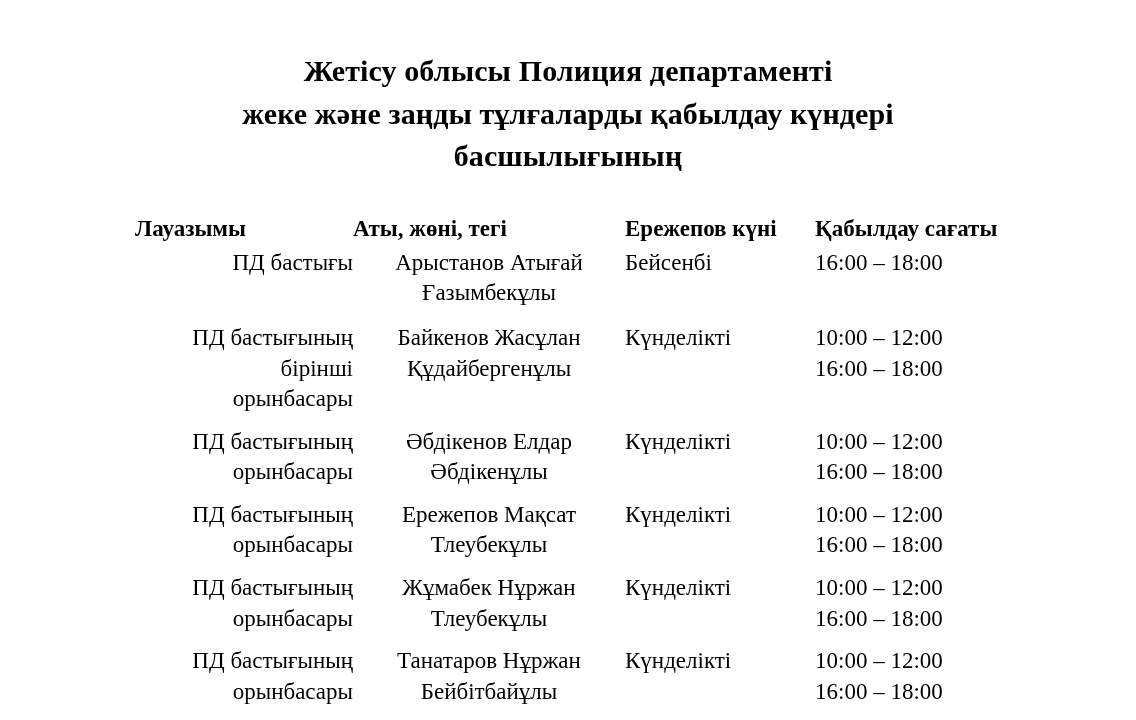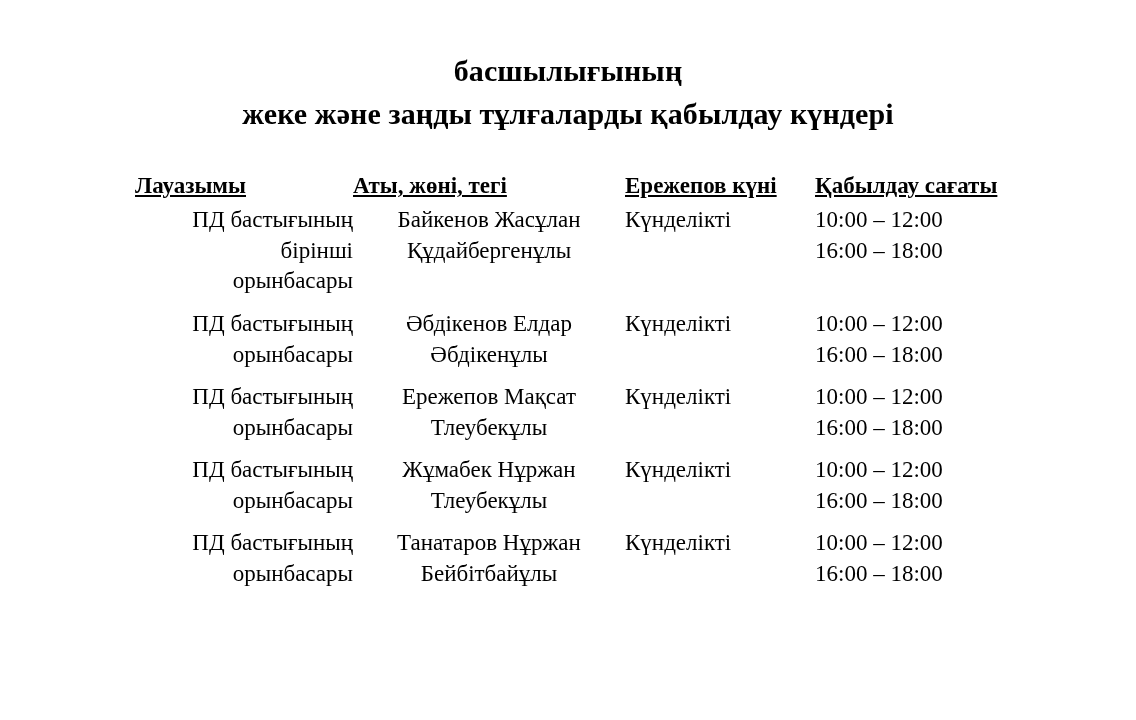--- a/index.html
+++ b/index.html
@@ -42,21 +42,20 @@
     width: 920px;
     table-layout: fixed;
   }
   table.schedule th {
     font-weight: bold;
     font-size: 23px;
     text-align: left;
     padding: 0 0 6px 0;
     vertical-align: bottom;
     white-space: nowrap;
-    text-decoration: underline;
   }
   table.schedule td {
     font-size: 23px;
     vertical-align: top;
     padding: 0;
     line-height: 1.33;
   }
   
   col.c-position { width: 218px; }
   col.c-name     { width: 272px; }
@@ -94,42 +93,56 @@
   .sub {
     display: block;
   }
 </style>
 </head>
 <body>
 
 <div class="page">
 
   <div class="doc-title">
+    <span class="line">Жетісу облысы Полиция департаменті</span>
+    <span class="line">жеке және заңды тұлғаларды қабылдау күндері</span>
     <span class="line">басшылығының</span>
-    <span class="line">жеке және заңды тұлғаларды қабылдау күндері</span>
   </div>
 
   <div class="table-wrap">
     <table class="schedule">
       <colgroup>
         <col class="c-position">
         <col class="c-name">
         <col class="c-day">
         <col class="c-hours">
       </colgroup>
       <thead>
         <tr>
           <th class="h-position">Лауазымы</th>
           <th class="h-name">Аты, жөні, тегі</th>
           <th class="h-day">Ережепов күні</th>
           <th class="h-hours">Қабылдау сағаты</th>
         </tr>
       </thead>
       <tbody>
 
+        <tr class="row first">
+          <td class="position">
+            <span class="sub">ПД бастығы</span>
+          </td>
+          <td class="name">
+            <span class="sub">Арыстанов Атығай</span>
+            <span class="sub">Ғазымбекұлы</span>
+          </td>
+          <td class="day">Бейсенбі</td>
+          <td class="hours">
+            <span class="sub">16:00 – 18:00</span>
+          </td>
+        </tr>
 
         <tr class="row">
           <td class="position">
             <span class="sub">ПД бастығының</span>
             <span class="sub">бірінші</span>
             <span class="sub">орынбасары</span>
           </td>
           <td class="name">
             <span class="sub">Байкенов Жасұлан</span>
             <span class="sub">Құдайбергенұлы</span>

